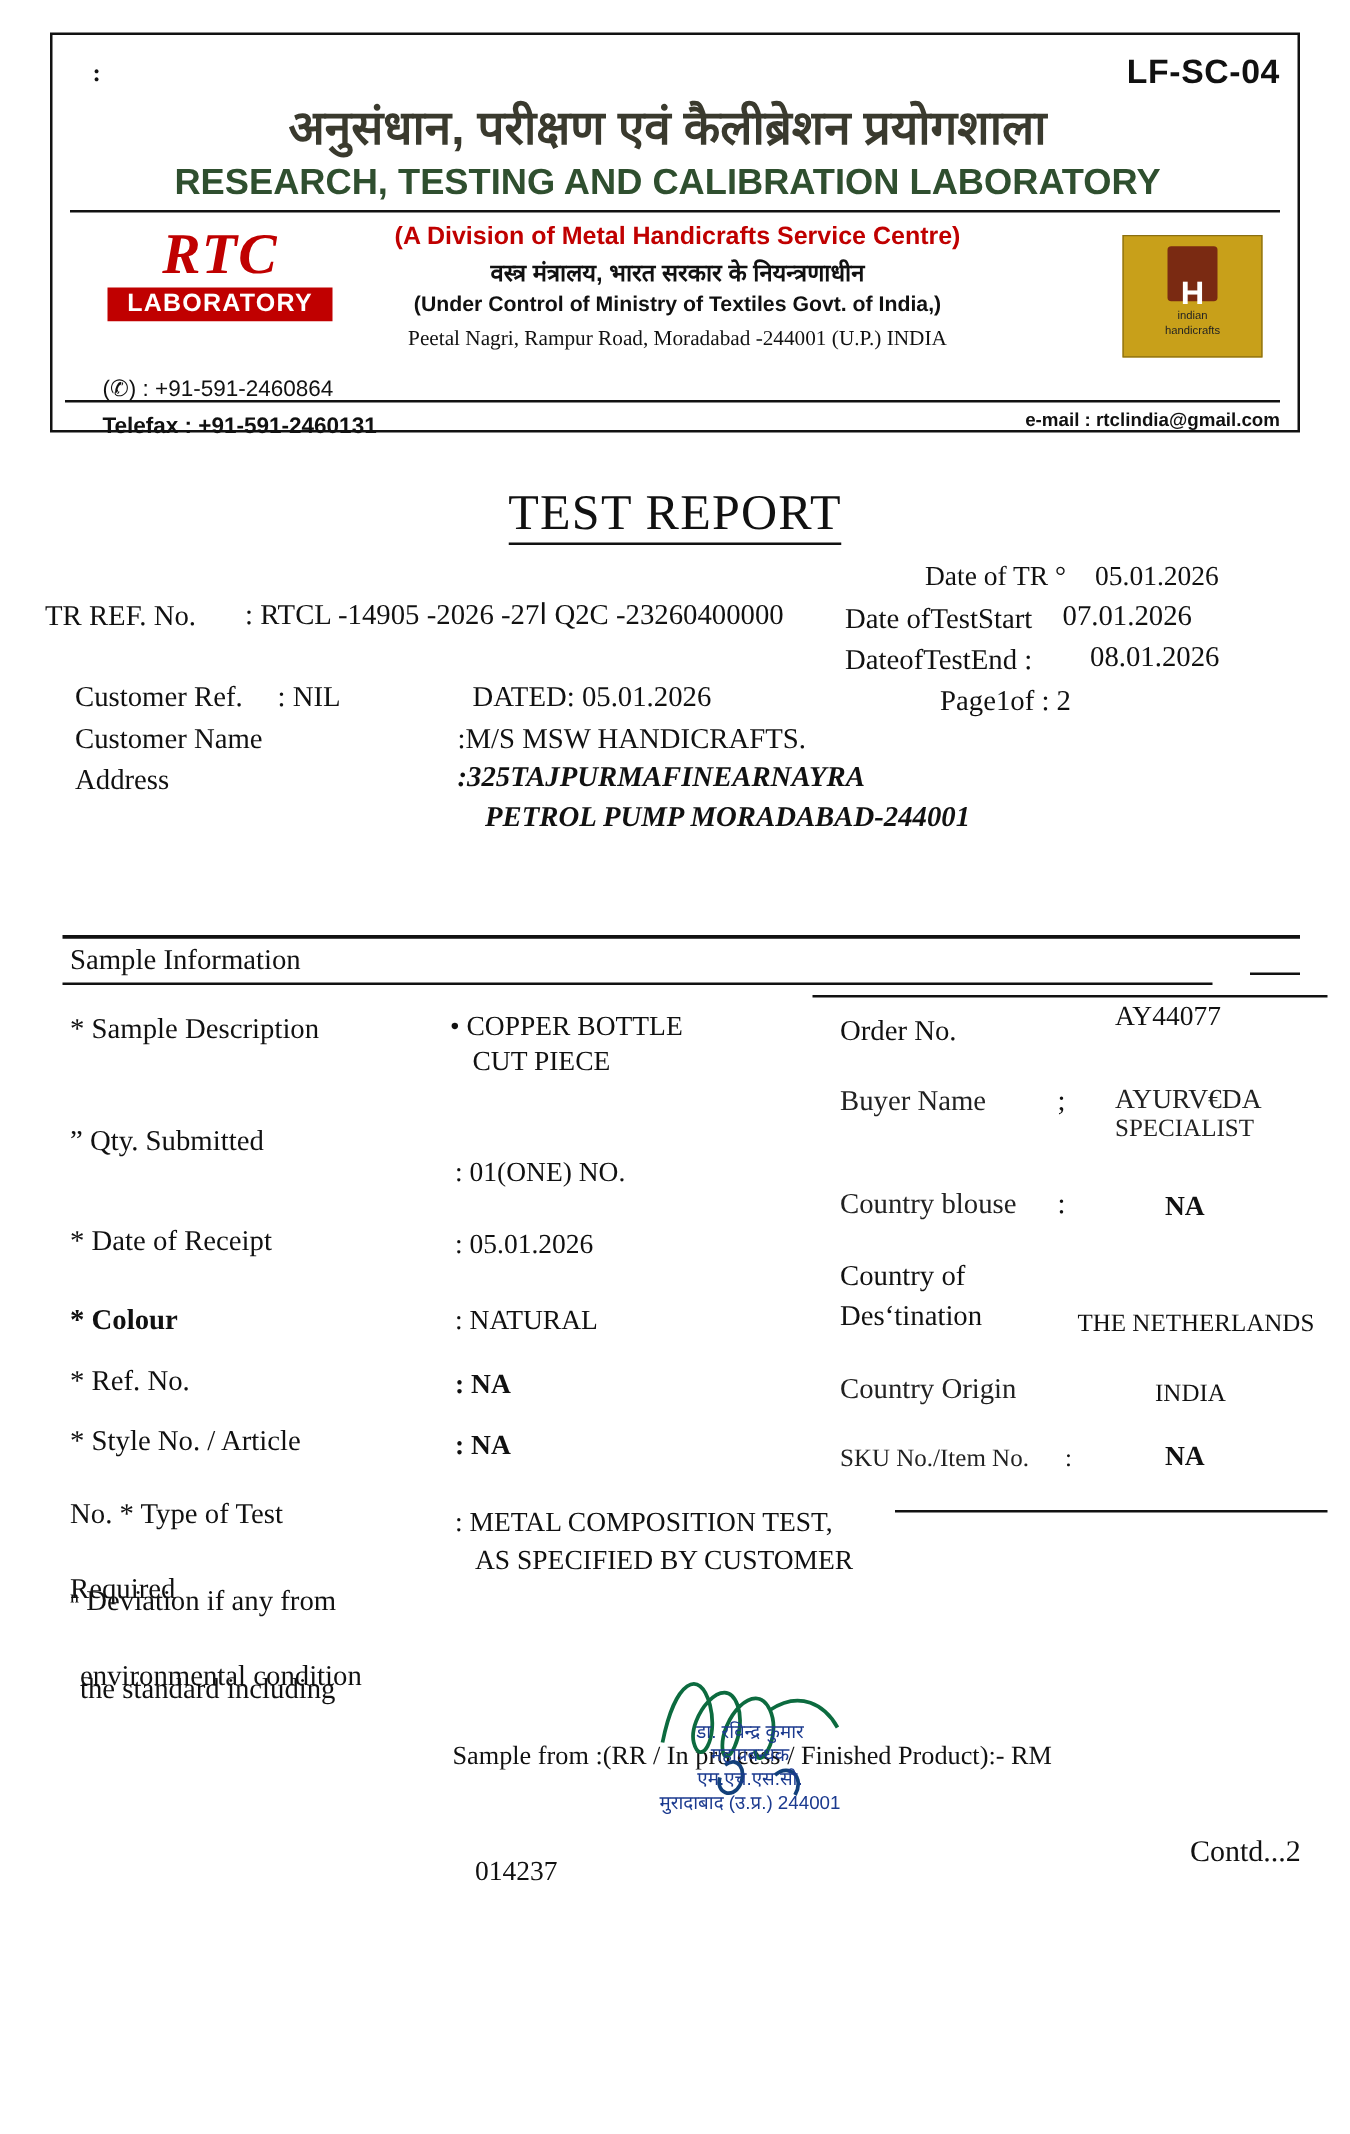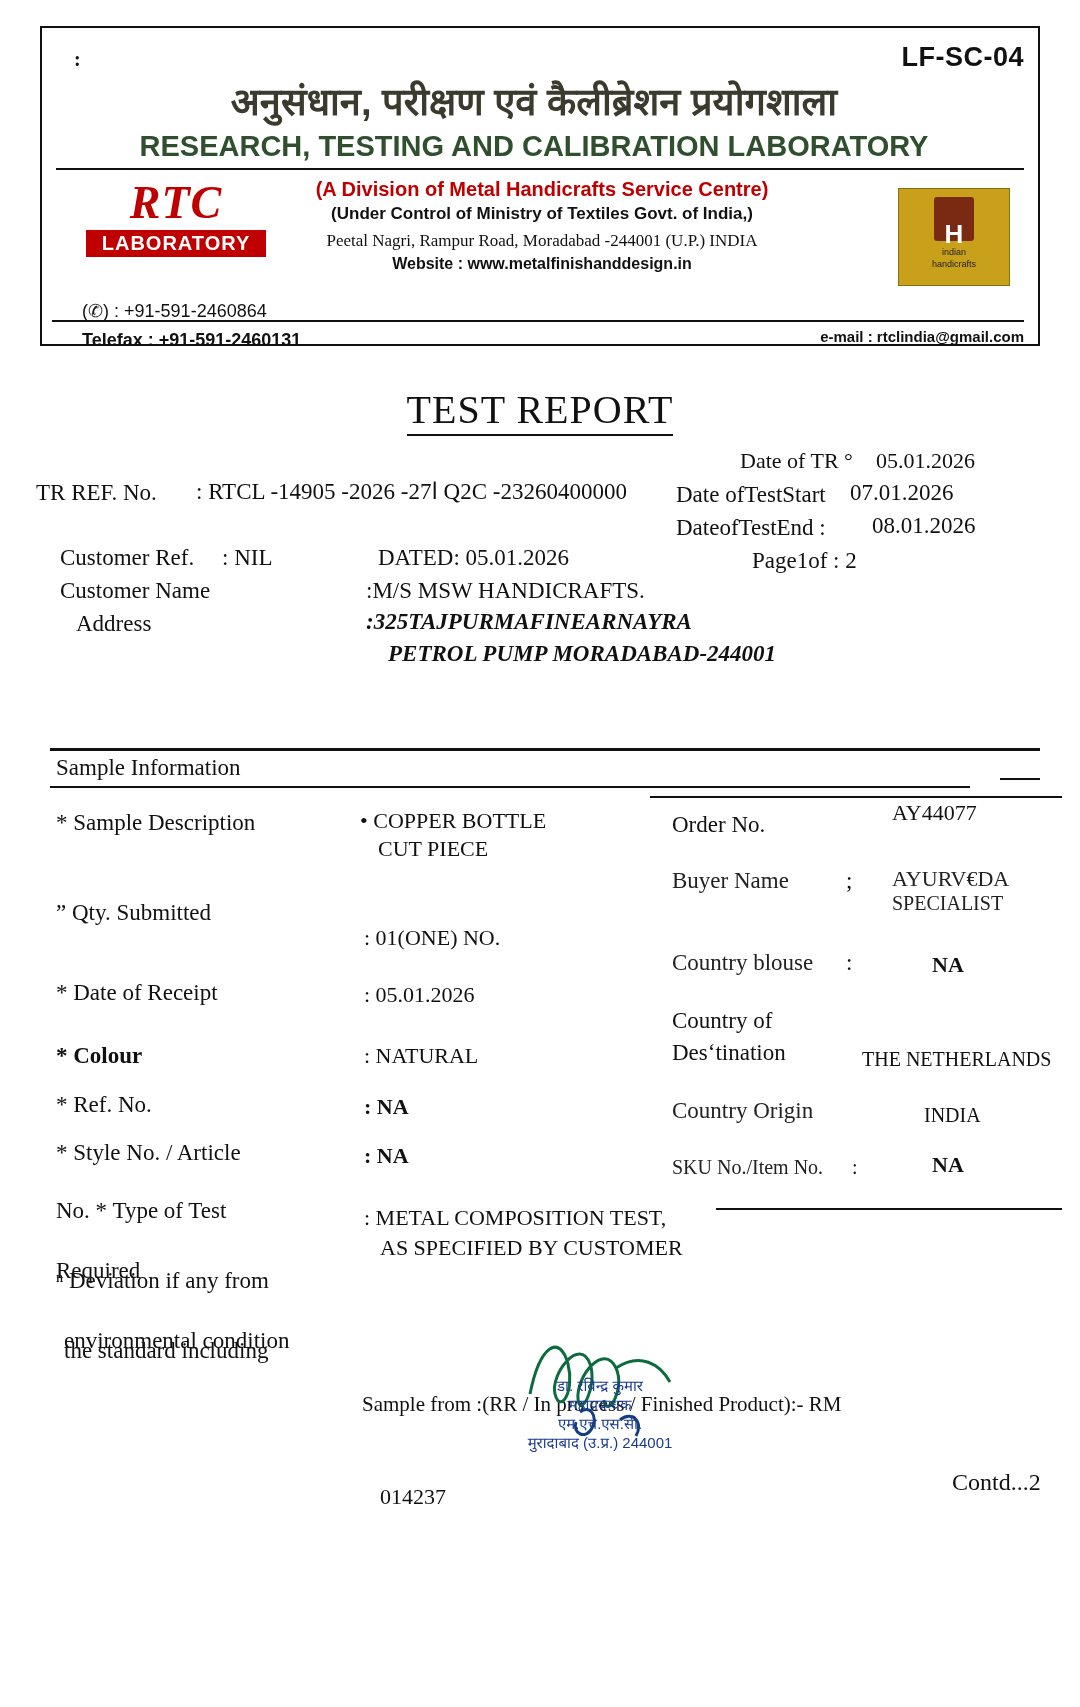--- a/index.html
+++ b/index.html
@@ -73,23 +73,23 @@
     <div class="lh-eng">RESEARCH, TESTING AND CALIBRATION LABORATORY</div>
     <div class="lh-rule"></div>
 
     <div class="rtc-logo">
       <div class="r1">RTC</div>
       <div class="r2">LABORATORY</div>
     </div>
 
     <div class="lh-center">
       <div class="l1">(A Division of Metal Handicrafts Service Centre)</div>
+      <div class="l2">वस्त्र मंत्रालय, भारत सरकार के नियन्त्रणाधीन</div>
       <div class="l3">(Under Control of Ministry of Textiles Govt. of India,)</div>
       <div class="l4">Peetal Nagri, Rampur Road, Moradabad -244001 (U.P.) INDIA</div>
-      <div class="l5">Website :  www.metalfinishanddesign.in</div>
     </div>
 
     <div class="emblem">
       <div class="em-in"></div>
       <div class="em-h">H</div>
       <div class="em-t1">indian</div>
       <div class="em-t2">handicrafts</div>
     </div>
 
     <div class="lh-botline"></div>
@@ -116,21 +116,21 @@
 
   <div class="t f20" style="left:752px;top:548px;">Page1of : 2</div>
 
   <div class="t f20" style="left:60px;top:545px;">Customer Ref.</div>
   <div class="t f20" style="left:222px;top:545px;">: NIL</div>
   <div class="t f20" style="left:378px;top:545px;">DATED: 05.01.2026</div>
 
   <div class="t f20" style="left:60px;top:578px;">Customer Name</div>
   <div class="t f20" style="left:366px;top:578px;">:M/S MSW HANDICRAFTS.</div>
 
-  <div class="t f20" style="left:60px;top:611px;margin-left:16px;">Address</div>
+  <div class="t f20" style="left:60px;top:611px;">Address</div>
   <div class="t f20 bolditalic" style="left:366px;top:609px;">:325TAJPURMAFINEARNAYRA</div>
   <div class="t f20 bolditalic" style="left:388px;top:641px;">PETROL PUMP MORADABAD-244001</div>
 
   <div class="rule" style="left:50px;top:748px;width:990px;height:3px;"></div>
   <div class="sectHead" style="left:56px;top:755px;">Sample Information</div>
   <div class="rule" style="left:50px;top:786px;width:920px;height:2px;"></div>
   <div class="rule" style="left:1000px;top:778px;width:40px;height:2px;"></div>
 
   <div class="lbl" style="left:56px;top:810px;">* Sample Description</div>
   <div class="val" style="left:360px;top:808px;">• COPPER BOTTLE</div>

